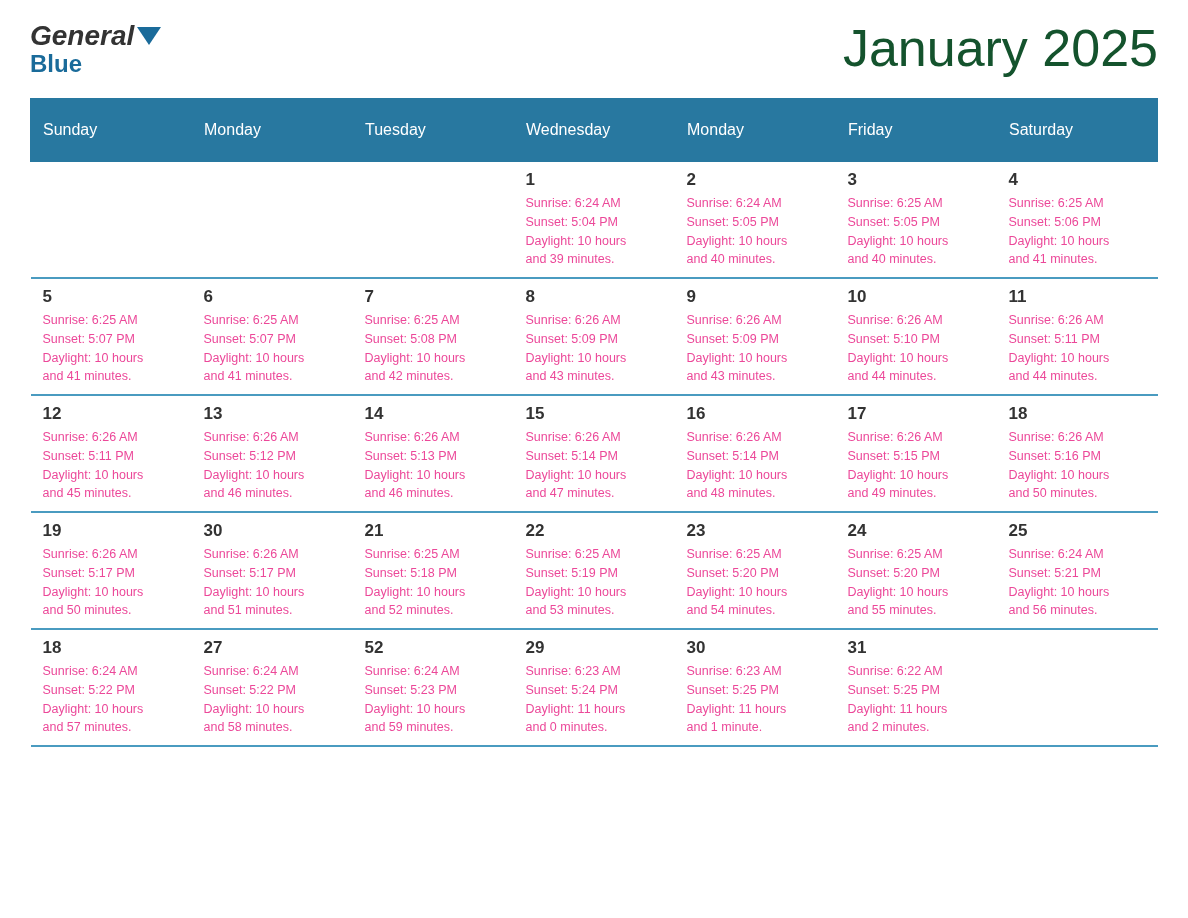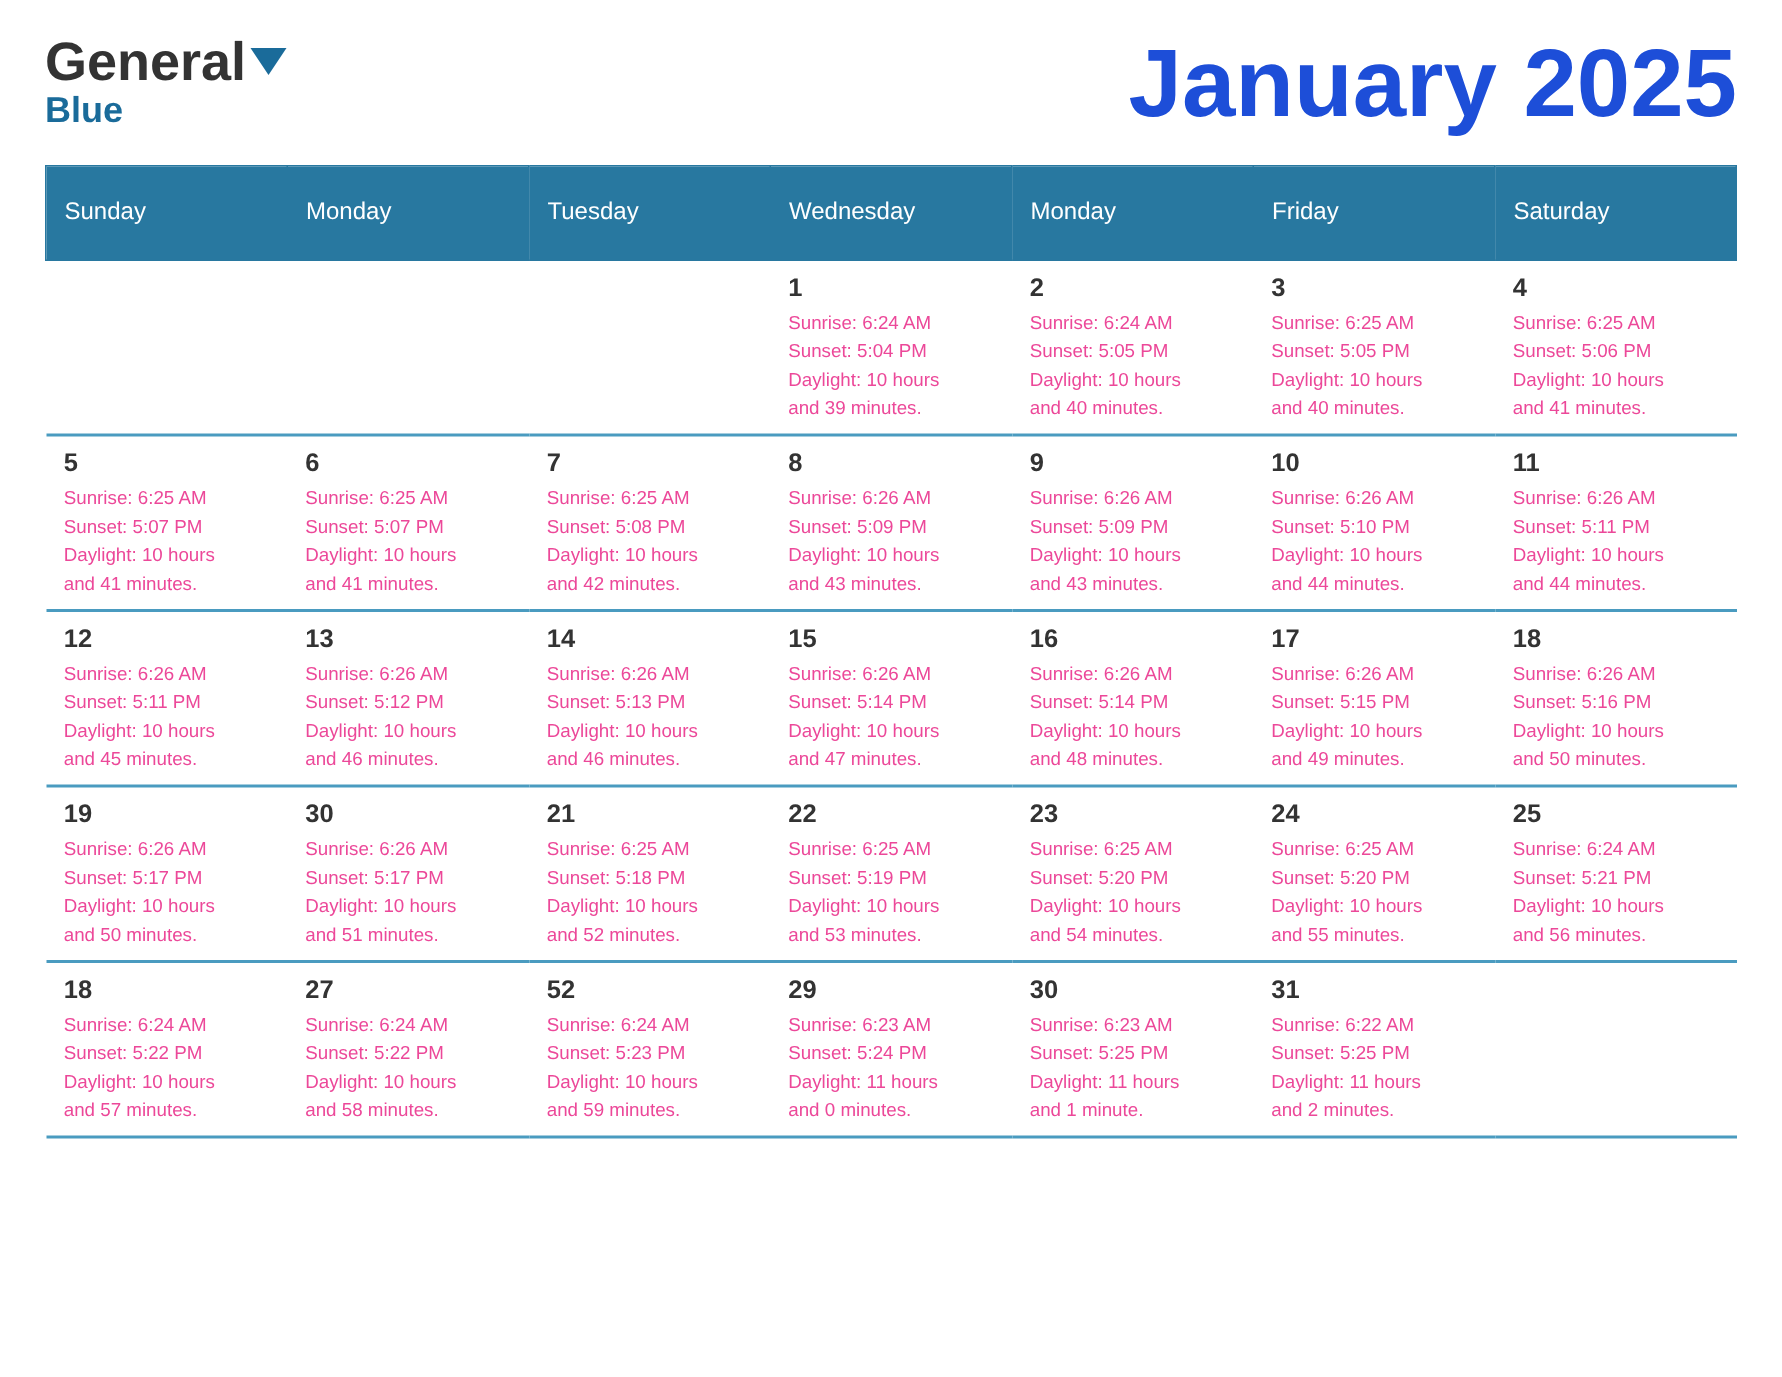--- a/index.html
+++ b/index.html
@@ -15,25 +15,26 @@
       justify-content: space-between;
       align-items: flex-start;
       margin-bottom: 20px;
     }
     .logo {
       display: flex;
       flex-direction: column;
       align-items: flex-start;
     }
     .logo-text {
-      font-size: 36px;
+      font-size: 28px;
       font-weight: bold;
       color: #333;
       display: flex;
       align-items: center;
+      font-style: italic;
     }
     .logo-general {
       color: #333;
     }
     .logo-arrow {
       width: 0;
       height: 0;
       border-left: 12px solid transparent;
       border-right: 12px solid transparent;
       border-top: 18px solid #1a6b9a;
@@ -43,23 +44,23 @@
     .logo-blue {
       color: #1a6b9a;
       font-size: 24px;
       font-weight: bold;
       margin-top: -2px;
     }
     .title-section {
       text-align: right;
     }
     .month-title {
-      font-size: 64px;
-      font-weight: bold;
-      color: #1d4ed8;
+      font-size: 52px;
+      font-weight: normal;
+      color: #14532d;
       line-height: 1.1;
     }
     .location-title {
       font-size: 22px;
       color: #555;
       margin-top: 4px;
     }
     .calendar {
       width: 100%;
       border-collapse: collapse;

